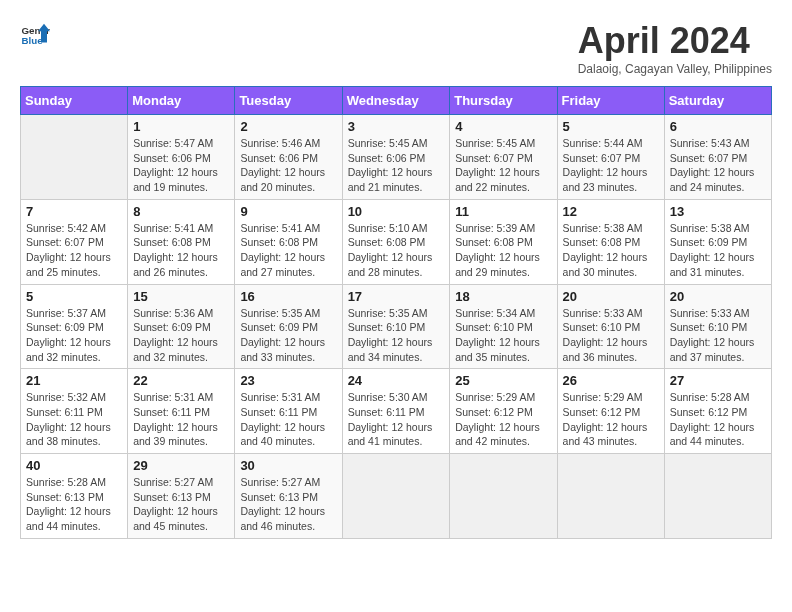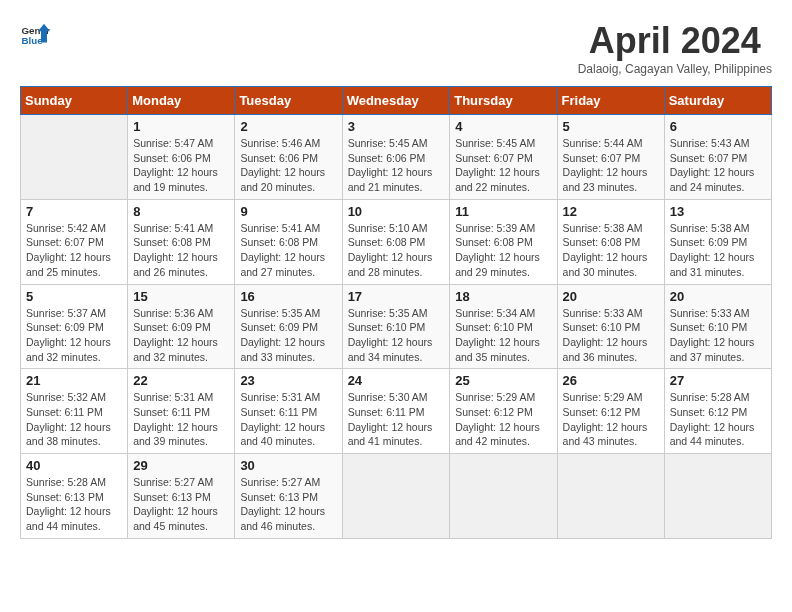--- a/index.html
+++ b/index.html
@@ -19,39 +19,39 @@
     .logo {
       display: flex;
       align-items: center;
       gap: 4px;
     }
     .logo-icon {
       width: 30px;
       height: 30px;
     }
     .title-area {
-      text-align: center;
+      text-align: left;
       margin-left: 6px;
     }
     .month-title {
       font-size: 36px;
       font-weight: bold;
       color: #333;
     }
     .location-title {
       font-size: 12px;
       color: #555;
     }
     table {
       width: 100%;
       border-collapse: collapse;
       font-size: 11px;
     }
     thead tr th {
-      background-color: #c2410c;
+      background-color: #8b5cf6;
       color: #fff;
       padding: 6px 4px;
       text-align: left;
       font-size: 13px;
       font-weight: bold;
       border: 1px solid #2a6ebb;
     }
     tbody tr td {
       border: 1px solid #ccc;
       padding: 4px 5px;

